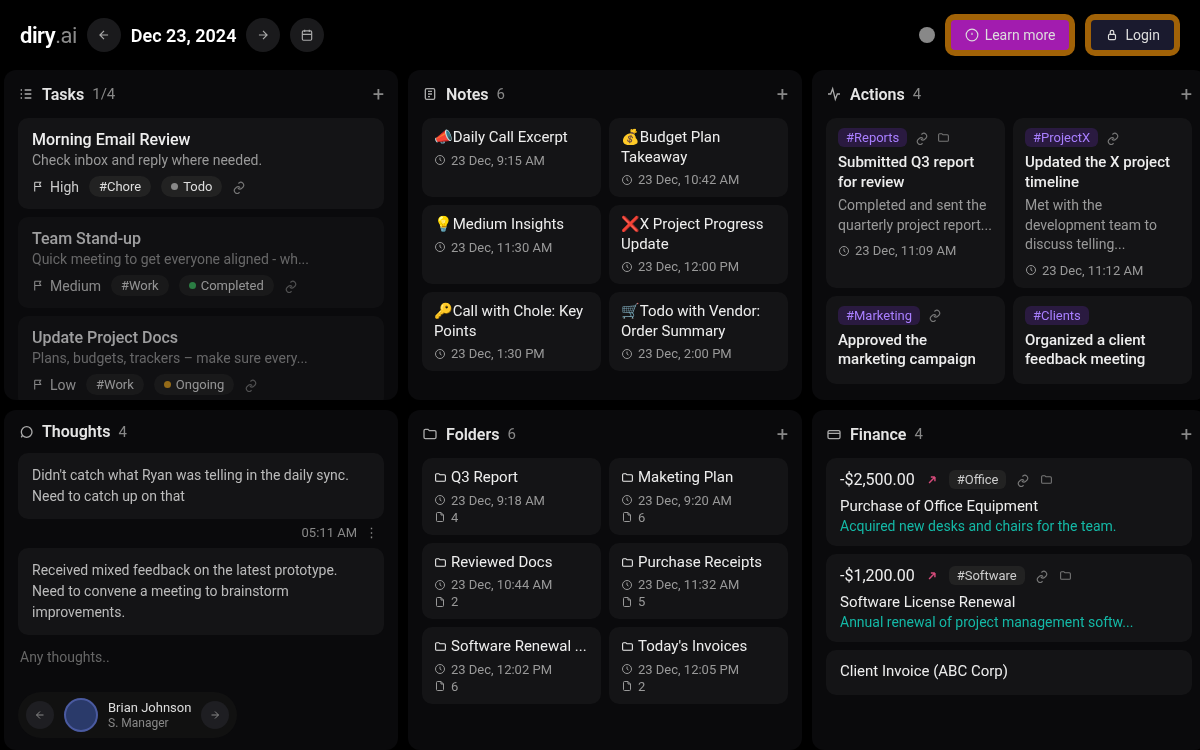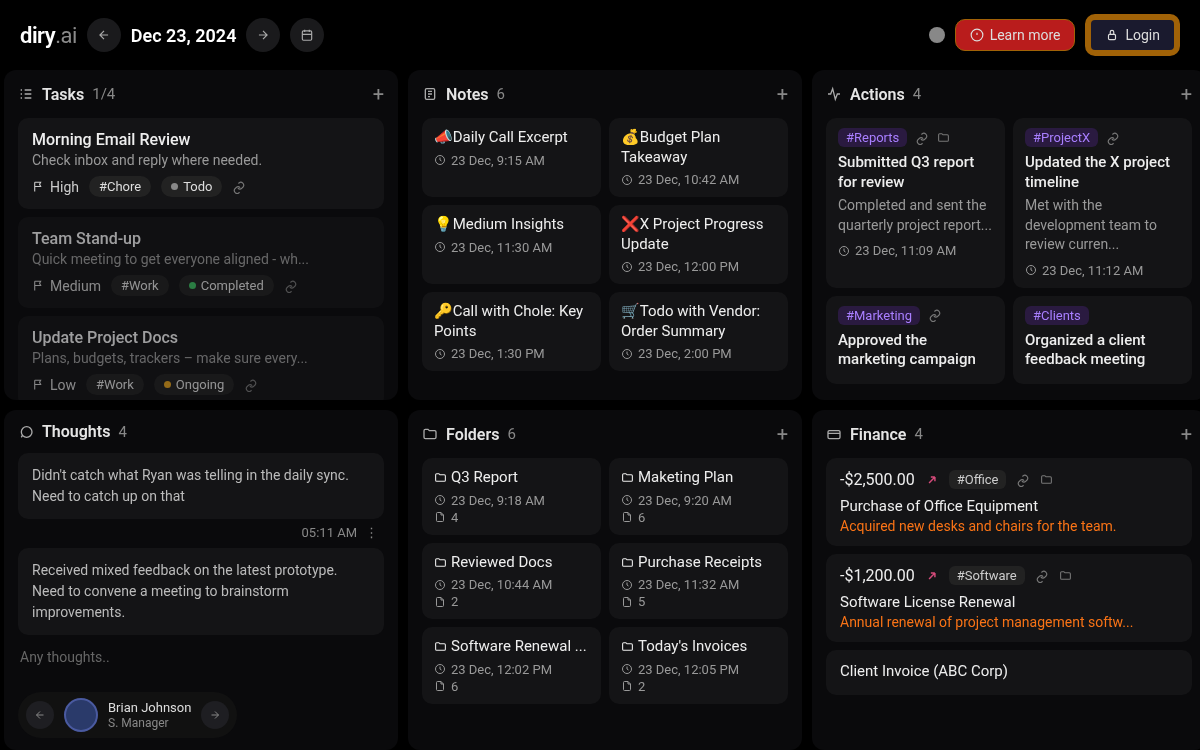--- a/index.html
+++ b/index.html
@@ -23,21 +23,21 @@
   .logo .ai { color:#8a8a8a; font-weight:400;}
   .circ-btn {
     width:34px;height:34px;border-radius:50%;
     background:#1a1a1c;display:flex;align-items:center;justify-content:center;
     color:#aaa;cursor:pointer;
   }
   .date-txt { font-size:18px;font-weight:600;color:#fff;}
   .topbar .spacer{flex:1;}
   .pill-btn {
     display:flex;align-items:center;gap:6px;
-    background:#b91c1c;border:1px solid #a16207;
+    background:#a21caf;border:6px solid #a16207;
     padding:7px 14px;border-radius:10px;color:#ddd;font-size:14px;
     cursor:pointer;
   }
   .pill-btn.login{border:6px solid #a16207;background:#1a1a2e;}
   .sun{width:16px;height:16px;border-radius:50%;background:#888;}
   
   .board {
     display:grid;
     grid-template-columns: 394px 394px 394px;
     gap:10px;
@@ -111,21 +111,21 @@
   }
   .avatar{width:34px;height:34px;border-radius:50%;background:#2a3a6a;border:2px solid #4a5aa0;}
   .user-name{font-size:13px;color:#ddd;line-height:1.2;}
   .user-role{font-size:12px;color:#888;}
   .nav-sm{width:28px;height:28px;border-radius:50%;background:#1e1e22;display:flex;align-items:center;justify-content:center;color:#888;}
   
   .fin-card{background:#141416;border-radius:10px;padding:12px 14px;margin-bottom:8px;}
   .fin-top{display:flex;align-items:center;gap:10px;margin-bottom:8px;}
   .fin-amt{font-size:16px;color:#eee;}
   .fin-title{font-size:15px;color:#eee;margin-bottom:3px;}
-  .fin-desc{font-size:14px;color:#f97316;}
+  .fin-desc{font-size:14px;color:#14b8a6;}
   .fin-ico{color:#d44a7a;}
   .fin-ico.pos{color:#3dbb61;}
   .tag2{background:#222;border-radius:6px;padding:2px 8px;font-size:13px;color:#ccc;}
   svg{display:block;}
 </style>
 </head>
 <body>
 
 <div class="topbar">
   <span class="logo">
@@ -327,21 +327,21 @@
         <div class="action-card">
     <div class="chip-row">
             <span class="chip">#ProjectX</span>
             <span class="link-ico">
               <svg width="14" height="14" viewBox="0 0 24 24" fill="none" stroke="currentColor" stroke-width="2">
                 <path d="M10 14a5 5 0 007 0l2-2a5 5 0 00-7-7l-1 1m3 7a5 5 0 00-7 0l-2 2a5 5 0 007 7l1-1"></path>
               </svg>
             </span>
           </div>
     <div class="action-title">Updated the X project timeline</div>
-    <div class="action-desc">Met with the development team to review curren...</div>
+    <div class="action-desc">Met with the development team to discuss telling...</div>
     <div class="note-time"><svg width="12" height="12" viewBox="0 0 24 24" fill="none" stroke="currentColor" stroke-width="2">
               <circle cx="12" cy="12" r="9"></circle>
               <path d="M12 7v5l3 2"></path>
             </svg> 23 Dec, 11:12 AM</div>
   </div>
         <div class="action-card">
     <div class="chip-row">
             <span class="chip">#Marketing</span>
             <span class="link-ico">
               <svg width="14" height="14" viewBox="0 0 24 24" fill="none" stroke="currentColor" stroke-width="2">

